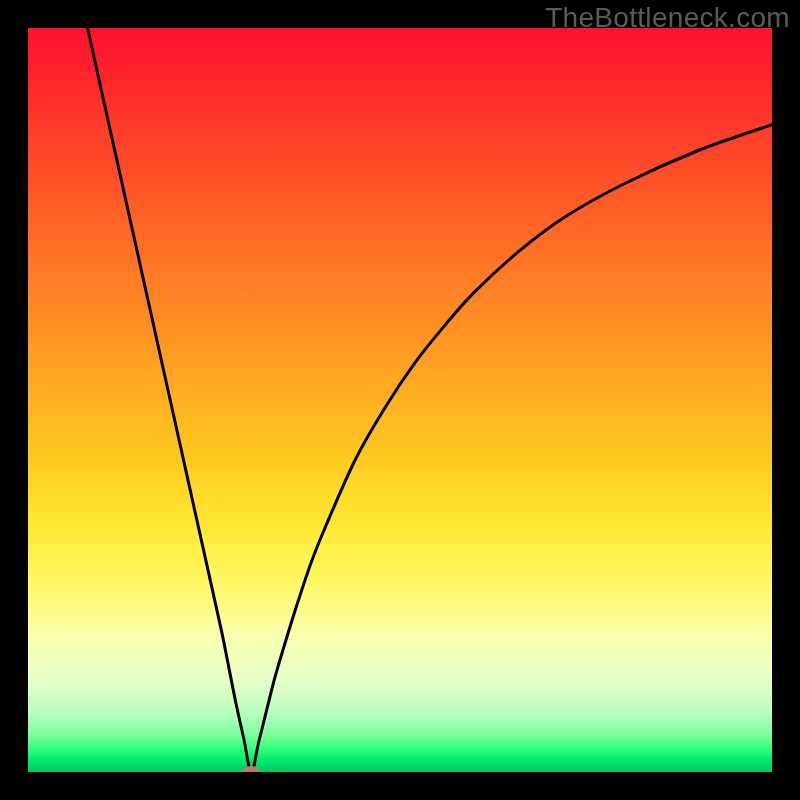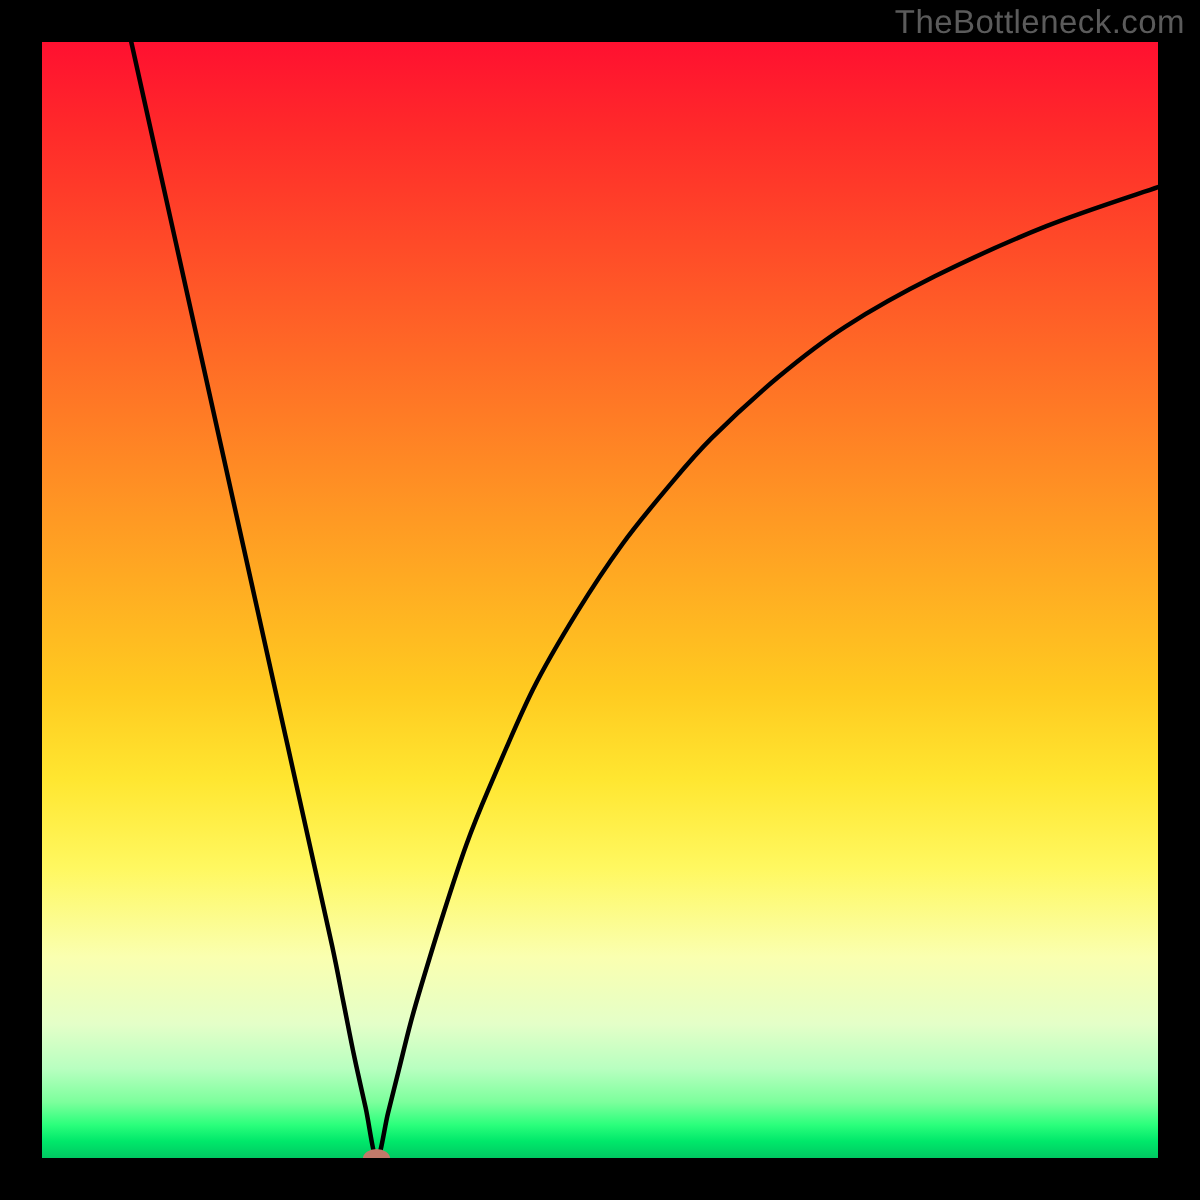--- a/index.html
+++ b/index.html
@@ -15,21 +15,21 @@
     position: relative;
     width: 800px;
     height: 800px;
     background: #000;
   }
   .watermark {
     position: absolute;
     top: 2px;
     right: 10px;
     color: #5b5b5b;
-    font-size: 22px;
+    font-size: 28px;
     font-weight: 500;
     letter-spacing: 0.3px;
     z-index: 20;
     user-select: none;
   }
   .plot-area {
     position: absolute;
     left: 28px;
     top: 28px;
     width: 744px;

